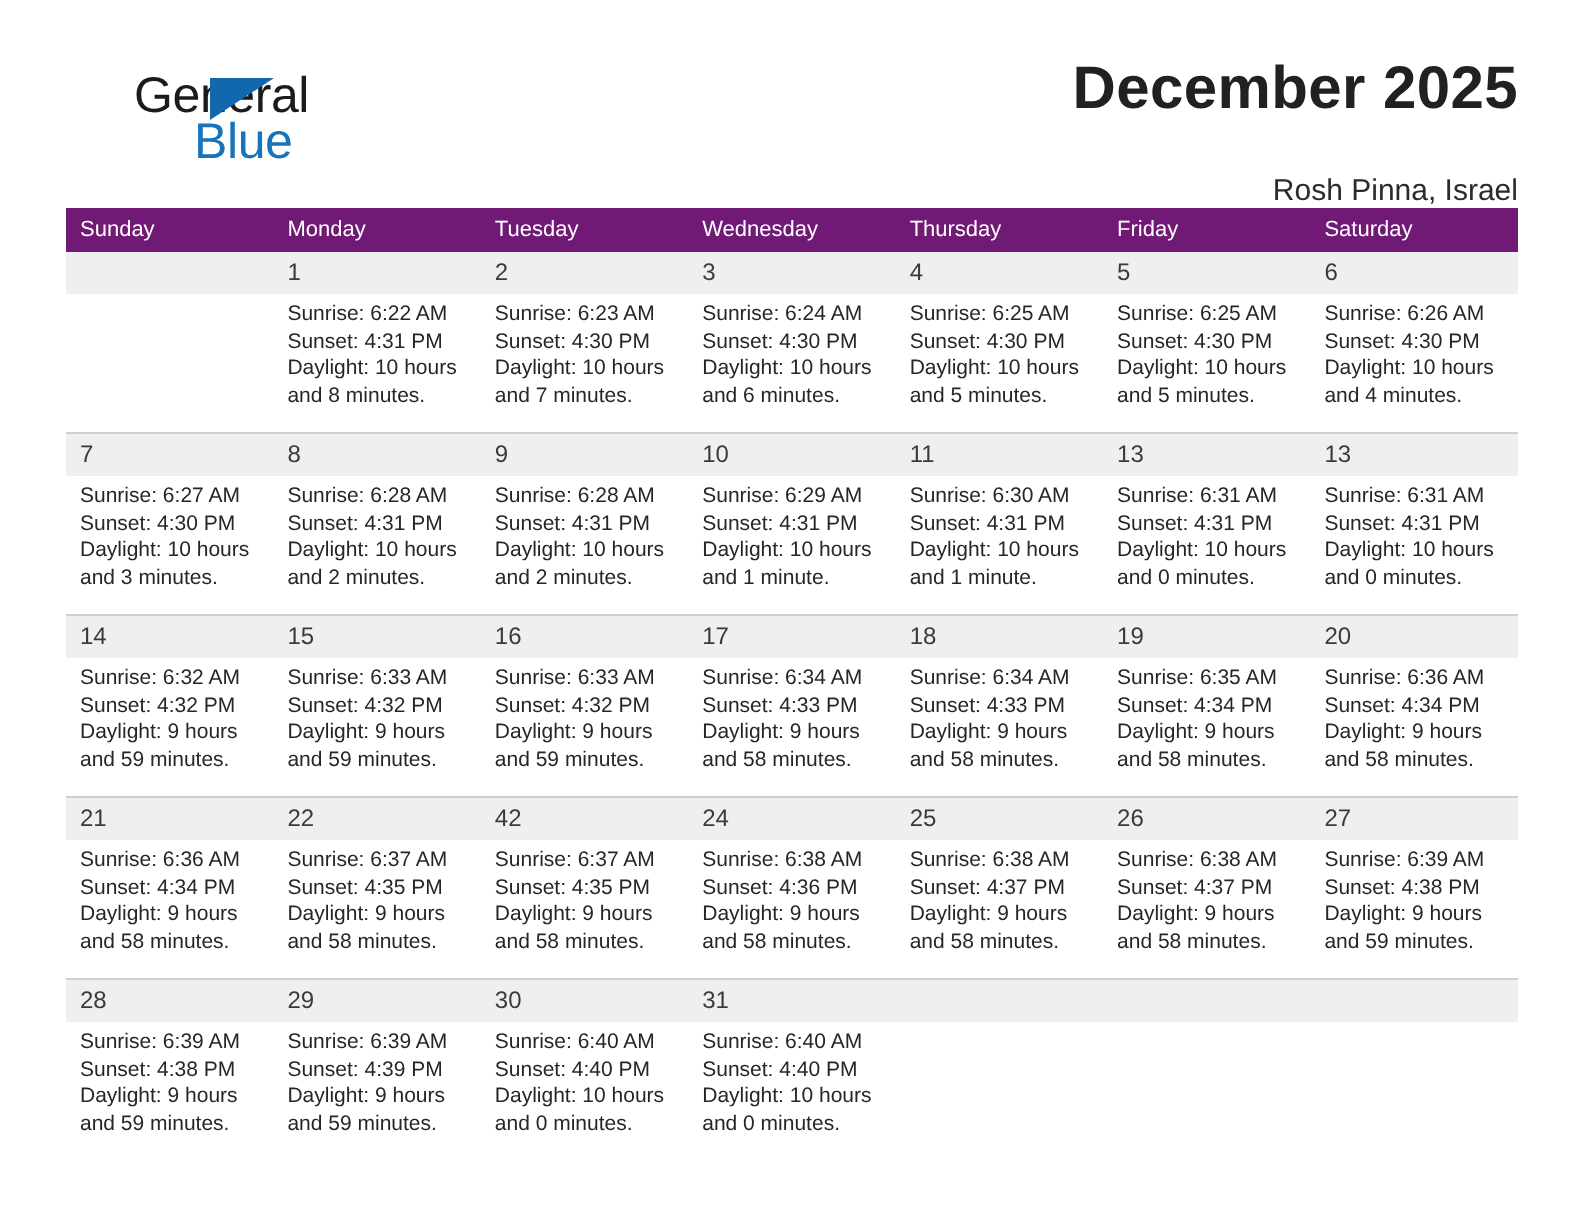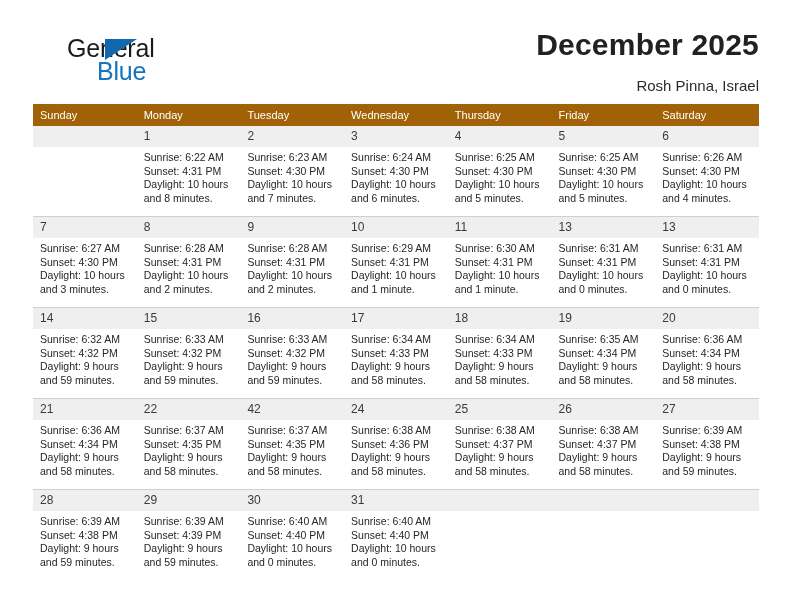--- a/index.html
+++ b/index.html
@@ -73,37 +73,37 @@
     text-align: right;
   }
   .cal-title {
     font-size: 30px;
     font-weight: bold;
     color: #212121;
     line-height: 34px;
     letter-spacing: 0.2px;
   }
   .cal-subtitle {
-    margin-top: 15px;
+    margin-top: 25px;
     font-size: 15px;
     color: #2b2b2b;
     line-height: 17px;
   }
 
   
   .calendar {
     position: absolute;
     left: 33px;
     top: 104px;
     width: 726px;
     border-collapse: collapse;
     table-layout: fixed;
   }
   .calendar th {
-    background: #a16207;
+    background: #701a75;
     color: #ffffff;
     font-size: 11px;
     font-weight: normal;
     text-align: left;
     padding: 5px 0 5px 7px;
     height: 11px;
     border: none;
   }
   .calendar td {
     vertical-align: top;

